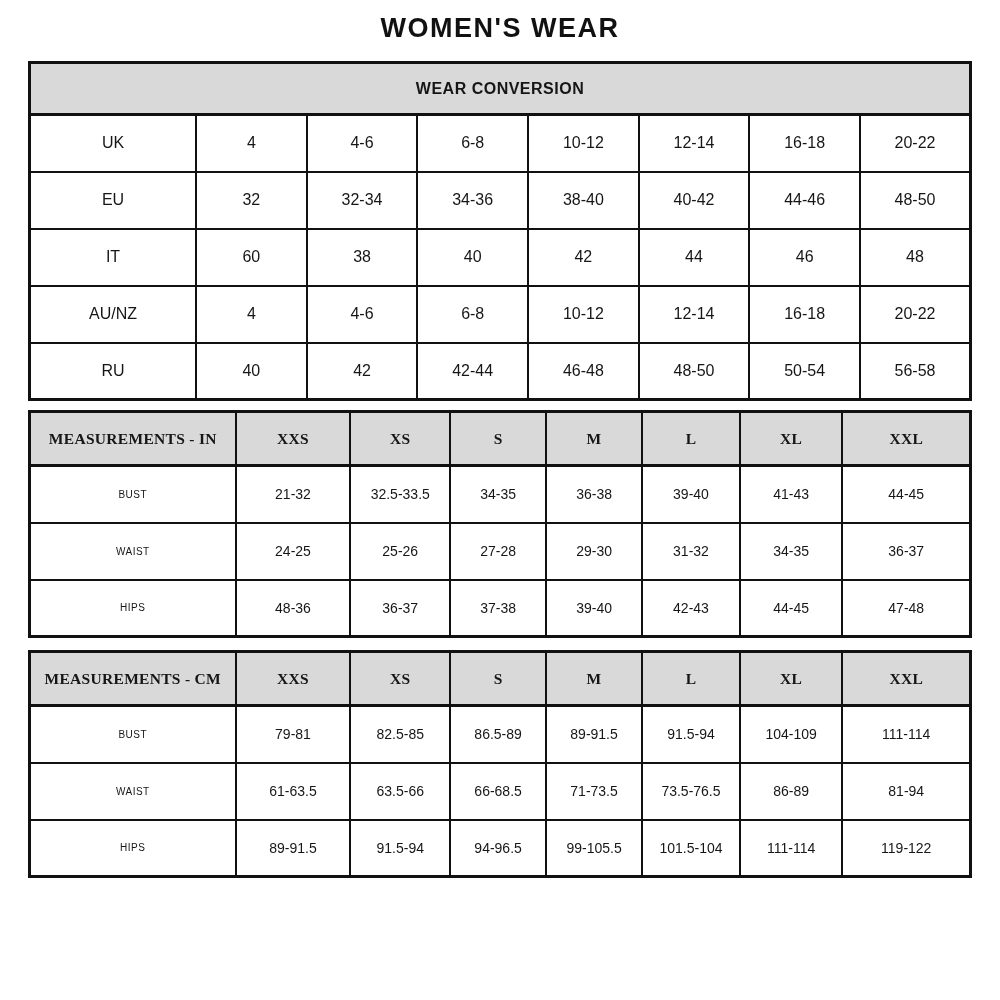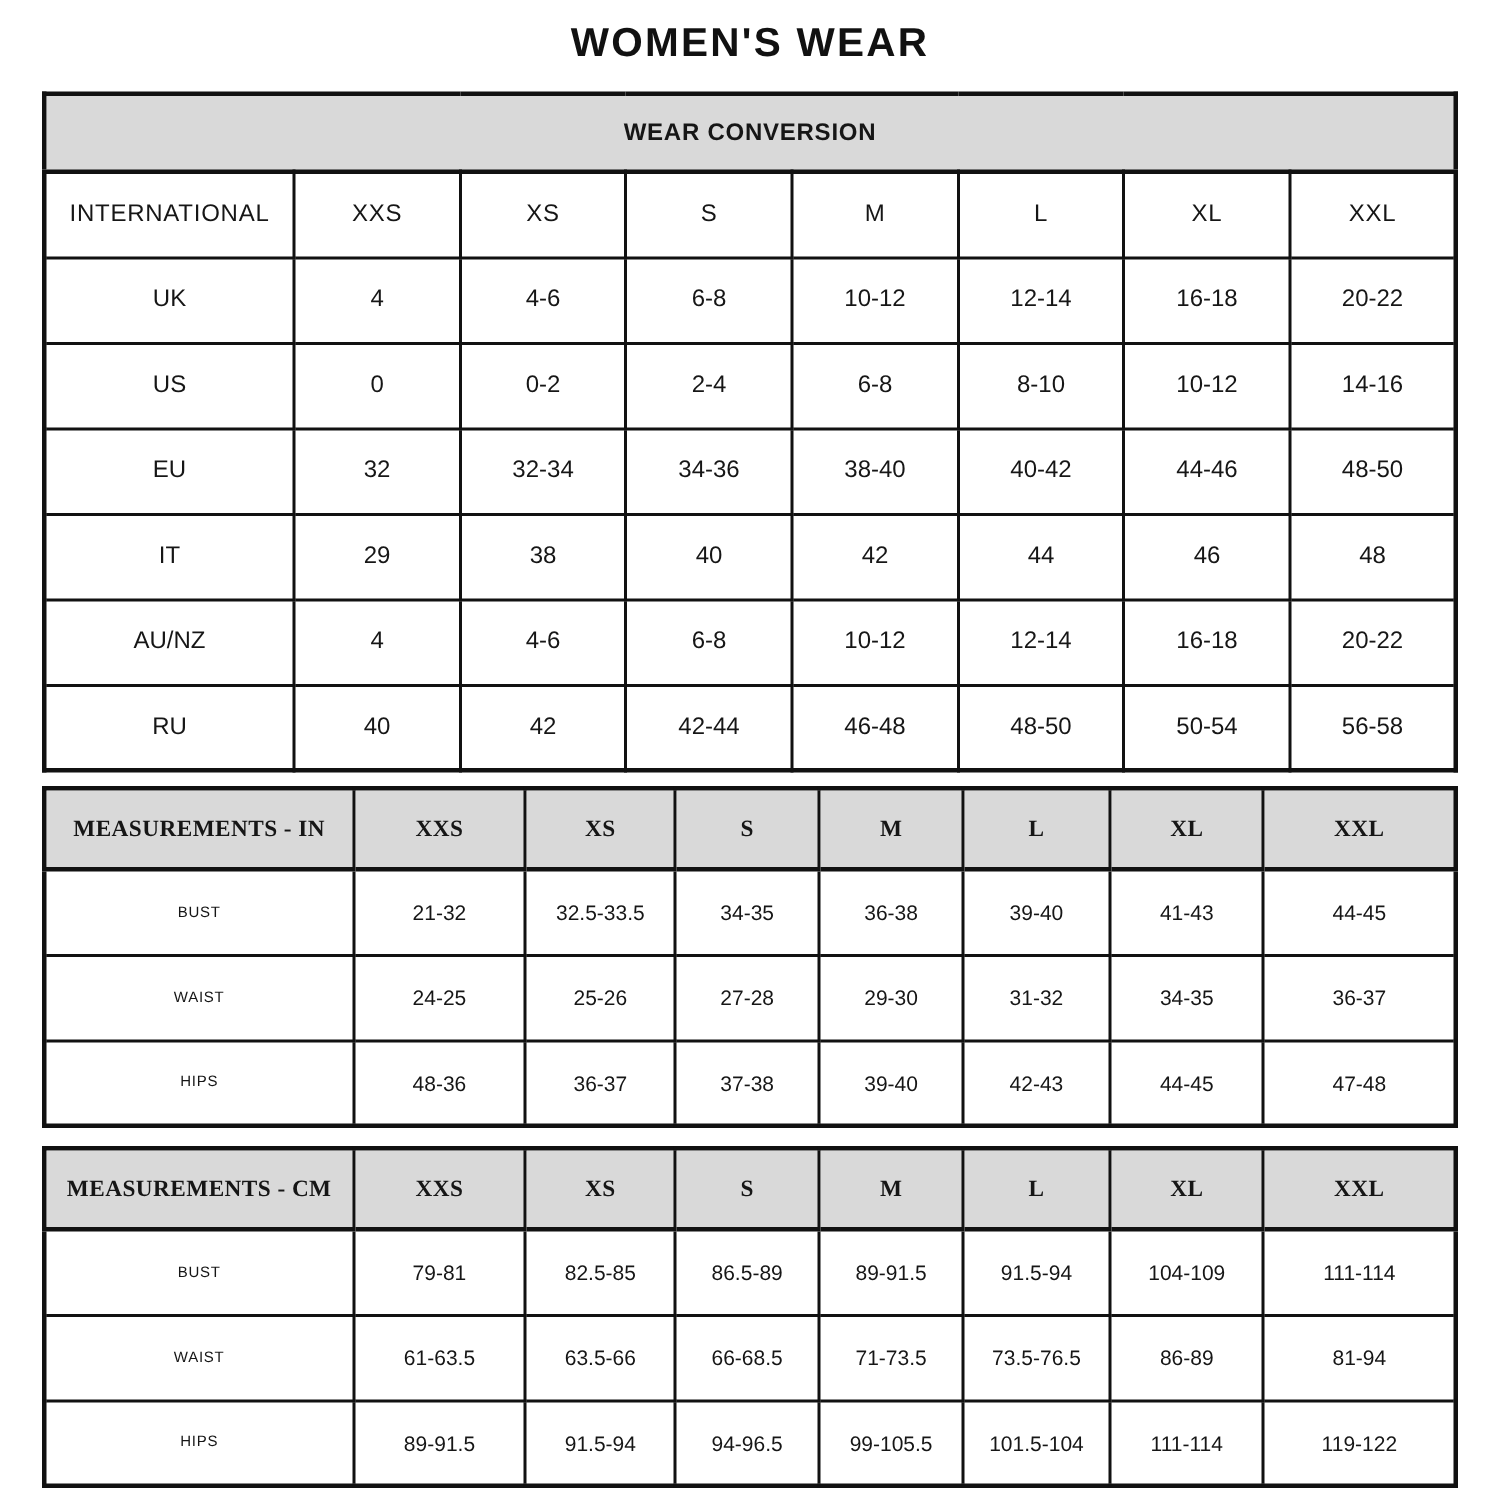--- a/index.html
+++ b/index.html
@@ -88,63 +88,43 @@
           <col style="width: 11.76%;">
           <col style="width: 11.76%;">
           <col style="width: 11.76%;">
           <col style="width: 11.76%;">
           <col style="width: 11.74%;">
         </colgroup>
         <tbody>
           <tr class="banner-row">
             <td class="banner" colspan="8">WEAR CONVERSION</td>
           </tr>
-          <tr class="head-row">
-            <td class="row-label">INTERNATIONAL</td>
-            <td class="cell">XXS</td>
-            <td class="cell">XS</td>
-            <td class="cell">S</td>
-            <td class="cell">M</td>
-            <td class="cell">L</td>
-            <td class="cell">XL</td>
-            <td class="cell">XXL</td>
-          </tr>
           <tr class="data-row">
             <td class="row-label">UK</td>
             <td class="cell">4</td>
             <td class="cell">4-6</td>
             <td class="cell">6-8</td>
             <td class="cell">10-12</td>
             <td class="cell">12-14</td>
             <td class="cell">16-18</td>
             <td class="cell">20-22</td>
           </tr>
           <tr class="data-row">
-            <td class="row-label">US</td>
-            <td class="cell">0</td>
-            <td class="cell">0-2</td>
-            <td class="cell">2-4</td>
-            <td class="cell">6-8</td>
-            <td class="cell">8-10</td>
-            <td class="cell">10-12</td>
-            <td class="cell">14-16</td>
-          </tr>
-          <tr class="data-row">
             <td class="row-label">EU</td>
             <td class="cell">32</td>
             <td class="cell">32-34</td>
             <td class="cell">34-36</td>
             <td class="cell">38-40</td>
             <td class="cell">40-42</td>
             <td class="cell">44-46</td>
             <td class="cell">48-50</td>
           </tr>
           <tr class="data-row">
             <td class="row-label">IT</td>
-            <td class="cell">29</td>
+            <td class="cell">60</td>
             <td class="cell">38</td>
             <td class="cell">40</td>
             <td class="cell">42</td>
             <td class="cell">44</td>
             <td class="cell">46</td>
             <td class="cell">48</td>
           </tr>
           <tr class="data-row">
             <td class="row-label">AU/NZ</td>
             <td class="cell">4</td>

